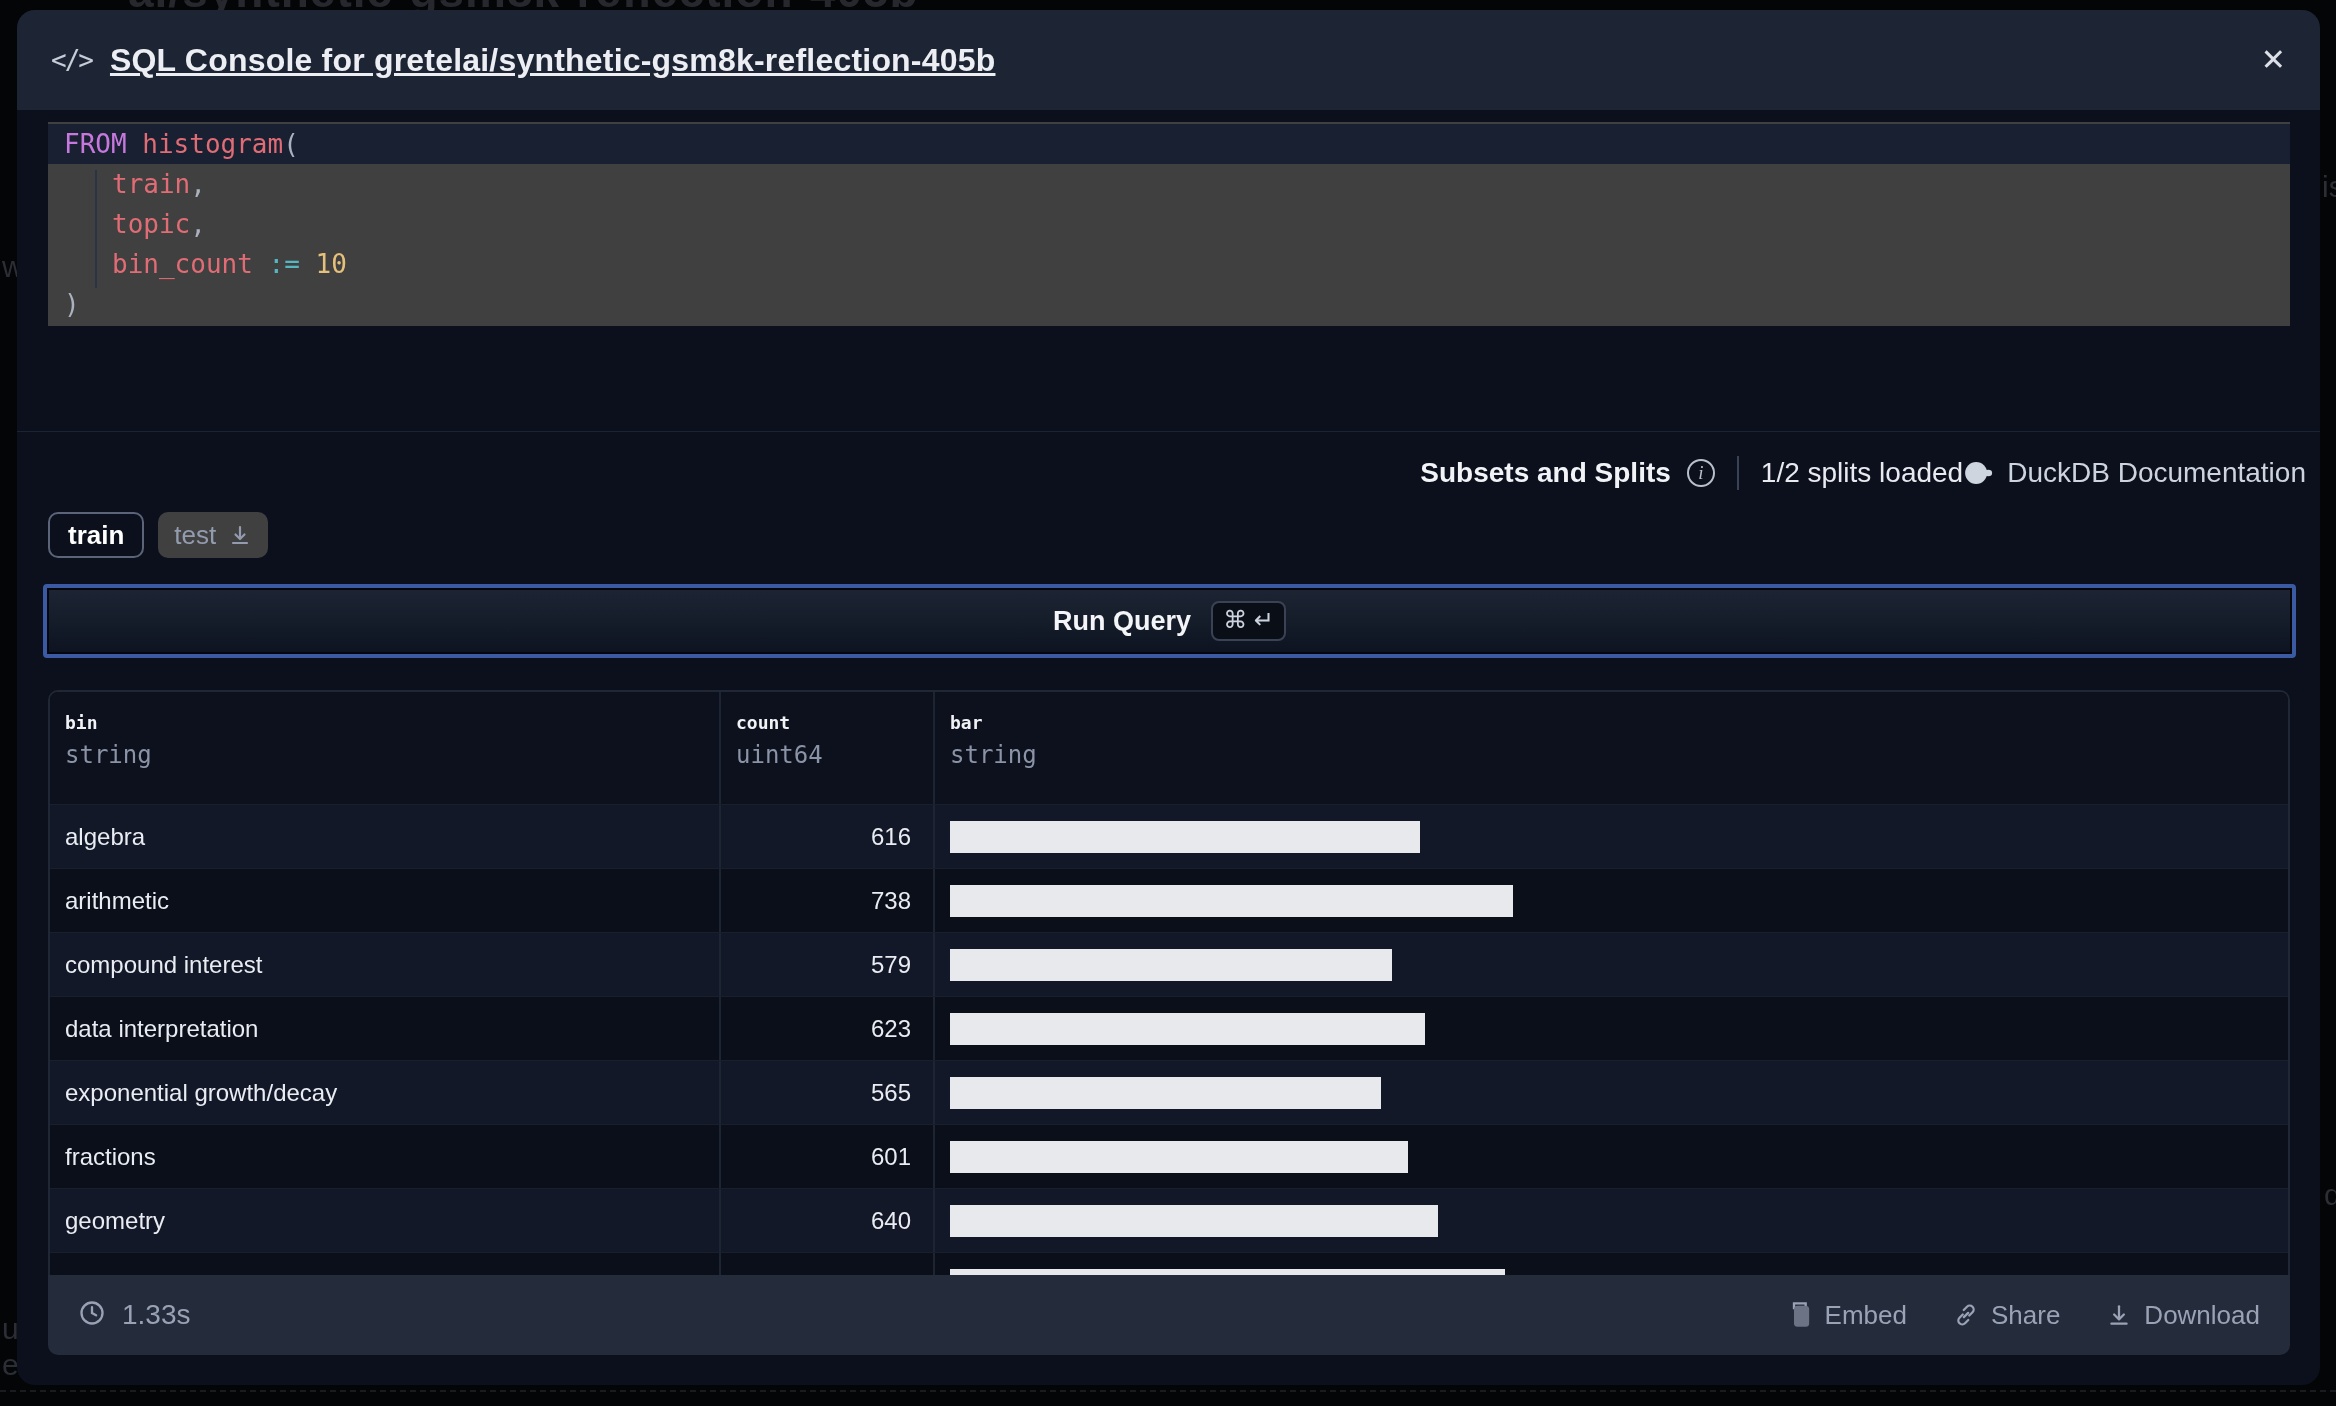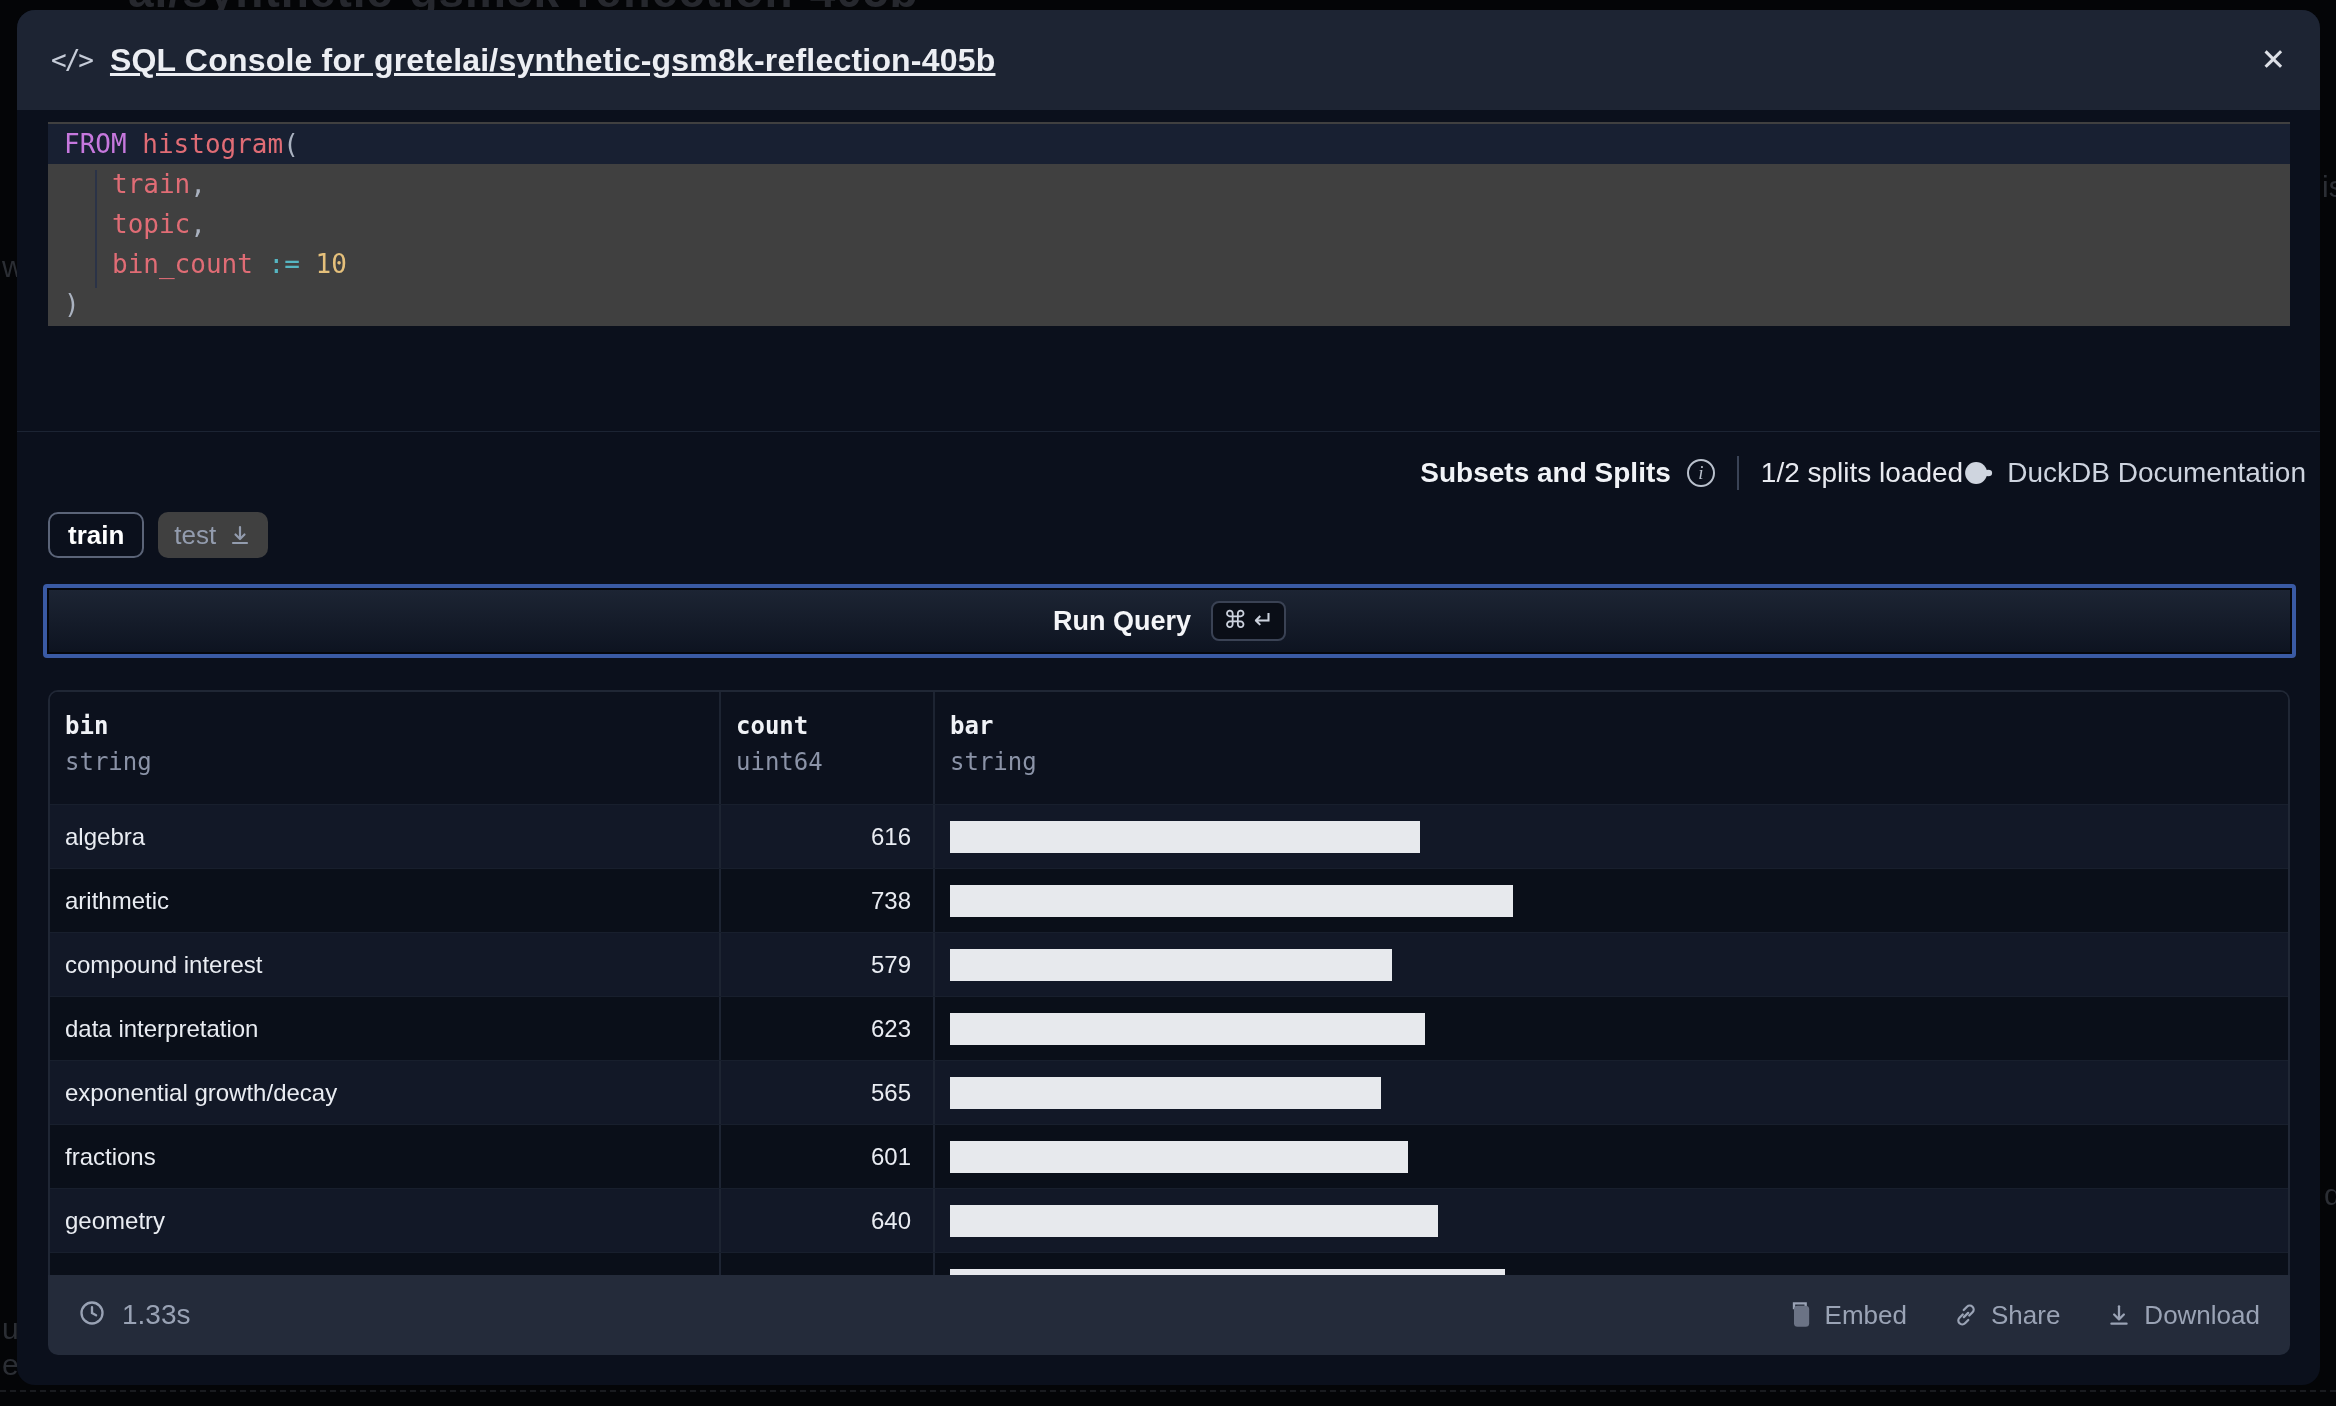--- a/index.html
+++ b/index.html
@@ -64,21 +64,21 @@
              display:flex; align-items:center; justify-content:center; gap:20px; cursor:pointer; }
   .run-label { font-size:27px; font-weight:bold; color:#f4f5f8; }
   .kbd { background:#0a0e17; border:2px solid #3a4254; border-radius:8px; padding:3px 10px 5px;
          color:#ccd2de; font-size:24px; line-height:1.2; }
 
   
   .table-wrap { position:absolute; left:31px; top:680px; width:2242px; height:640px;
                 border:2px solid #202735; border-radius:10px; background:#0b0f1a; overflow:hidden; }
   .t-header { display:grid; grid-template-columns:669px 214px auto; height:112px; background:#0c111d; }
   .th { padding:20px 0 0 15px; font-family:"DejaVu Sans Mono", monospace; }
-  .th .nm { display:block; font-size:24px; font-weight:bold; color:#f0f2f6; }
+  .th .nm { display:block; font-size:18px; font-weight:bold; color:#f0f2f6; }
   .th .tp { display:block; margin-top:8px; font-size:24px; color:#8b93a7; }
   .th.c2, .td.c2, .th.c3, .td.c3 { border-left:2px solid #1d2432; }
   .trow { display:grid; grid-template-columns:669px 214px auto; height:64px; border-top:1px solid #181f2d; }
   .trow.odd  { background:#121827; }
   .trow.even { background:#0a0f19; }
   .td { font-family:Liberation Sans, sans-serif; font-size:24px; color:#e9ecf2; line-height:63px; }
   .td.c1 { padding-left:15px; }
   .td.c2 { text-align:right; padding-right:22px; }
   .td.c3 { }
   .bar { height:32px; margin:16px 0 0 15px; background:#e7e9ed; }

